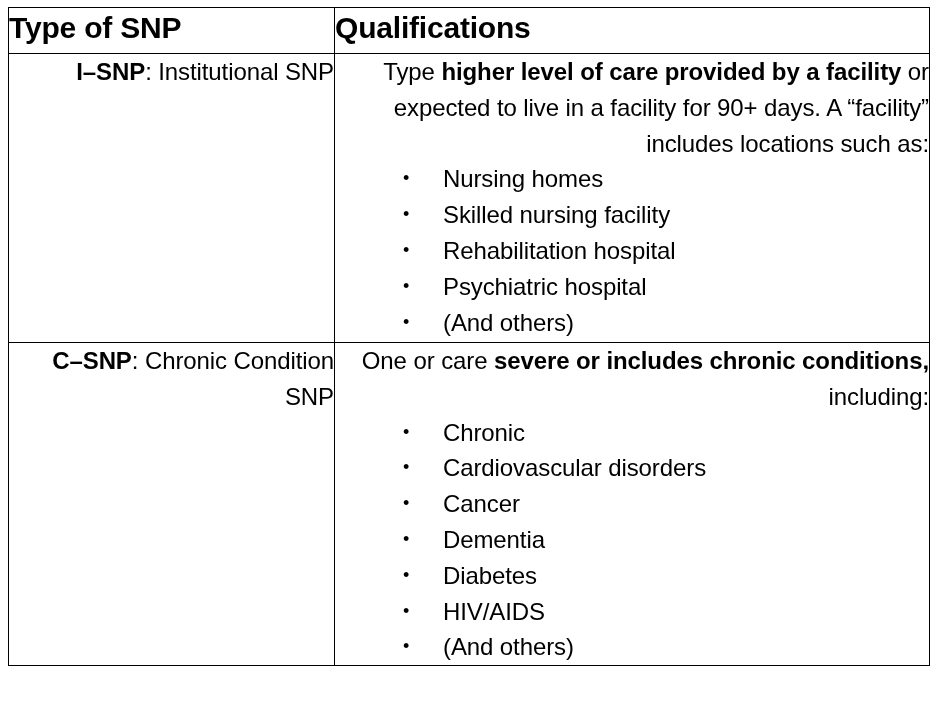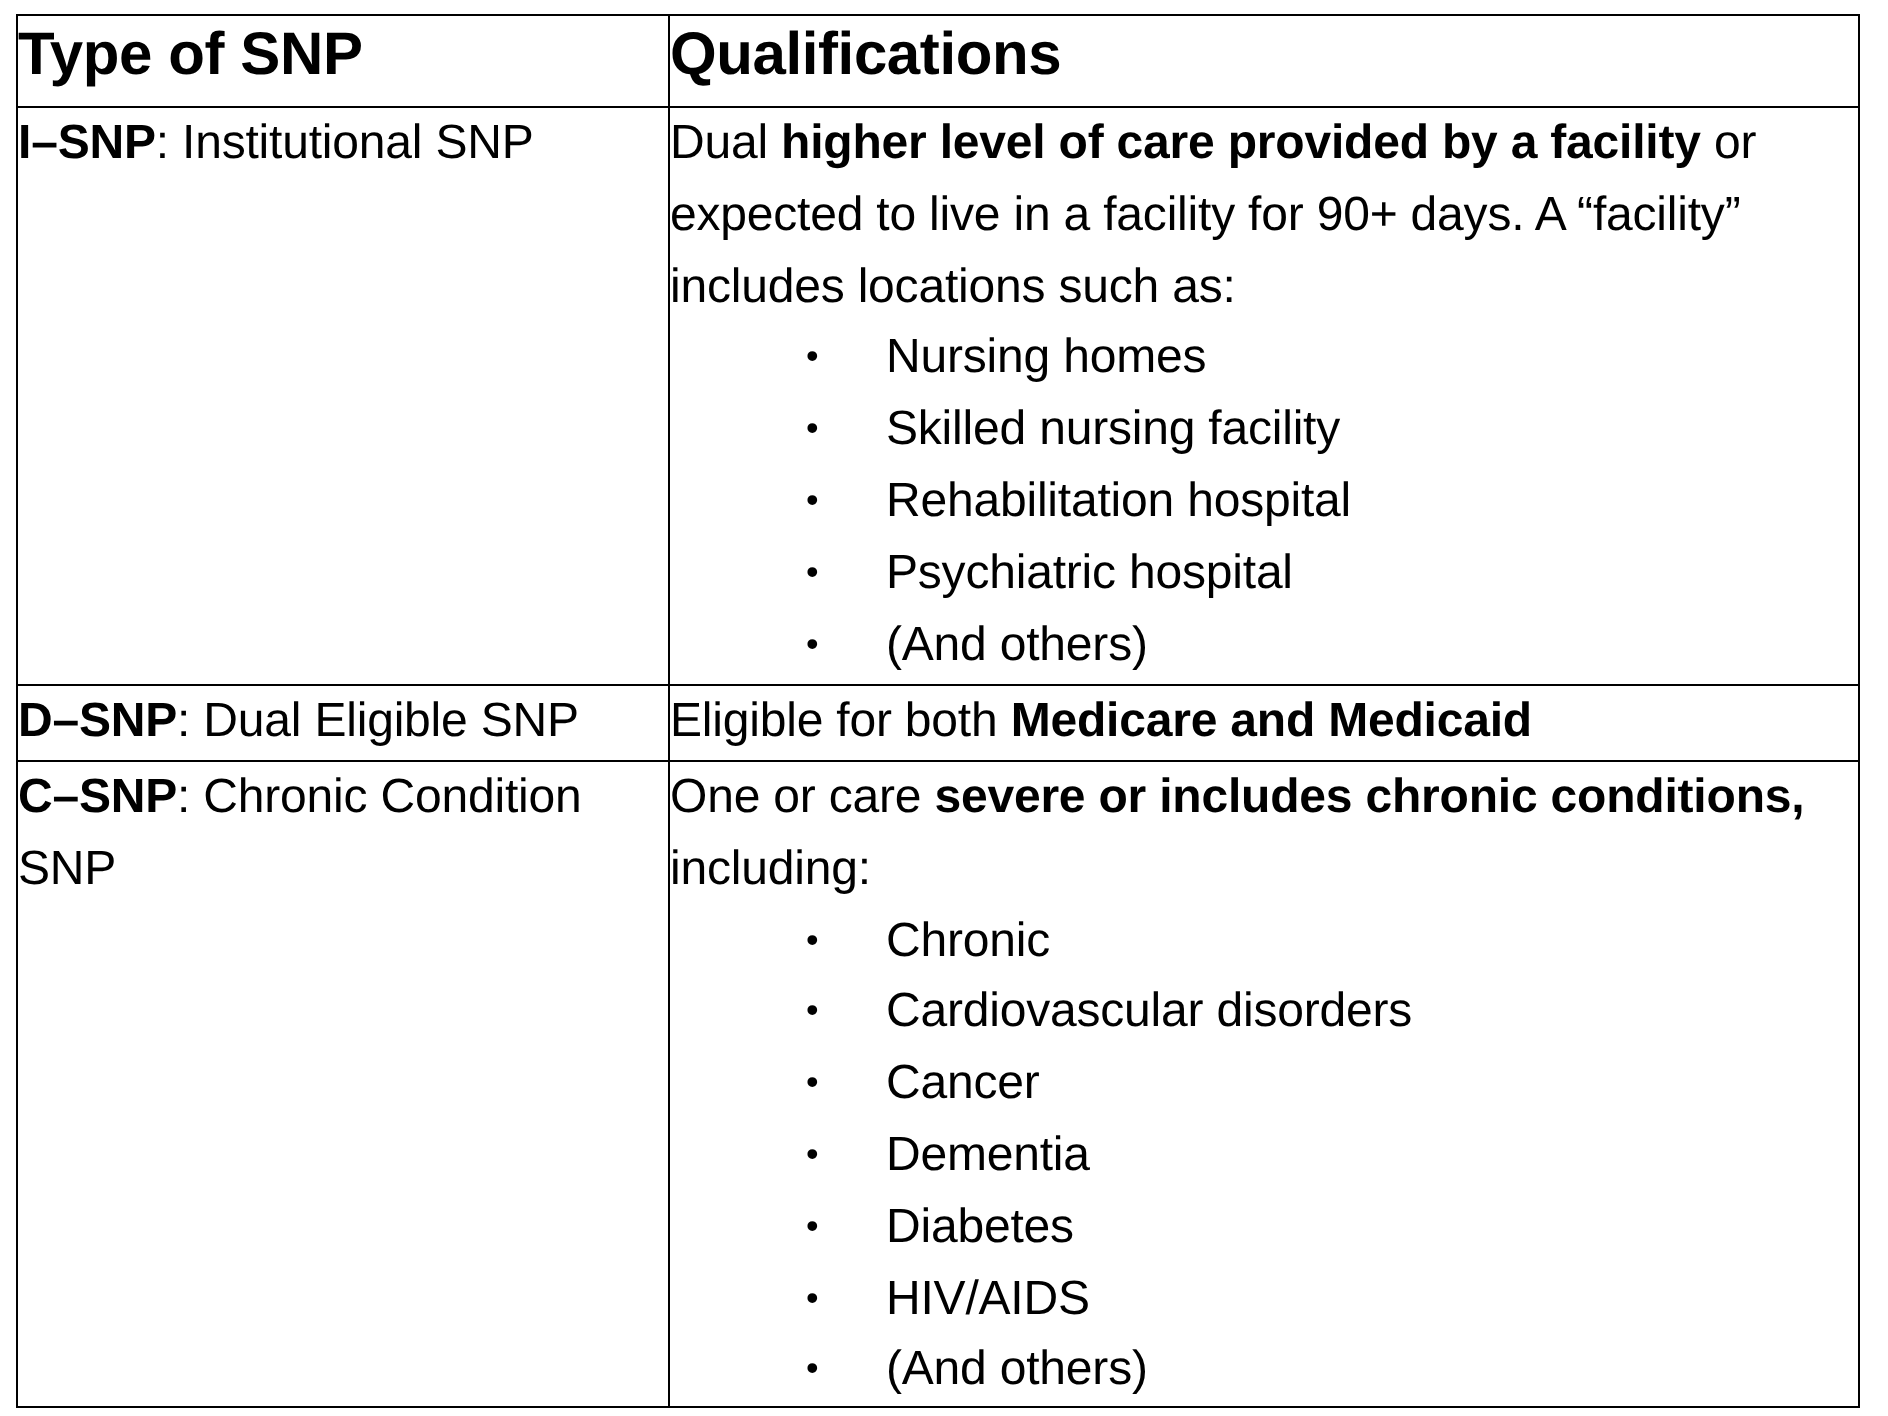--- a/index.html
+++ b/index.html
@@ -56,20 +56,21 @@
   }
 
   
   .body-cell {
     padding: 5px 6px 6px 10px;
   }
   .line {
     font-size: 24px;
     line-height: 35.8px;
     letter-spacing: -0.1px;
+    text-align: right;
   }
   .b   { font-weight: 700; }
   .bi  { font-weight: 700; }
 
   
   ul.bullets {
     list-style: none;
     margin: 0;
     padding: 0;
   }
@@ -114,39 +115,31 @@
       </tr>
     </thead>
 
     <tbody>
 
       <tr>
         <td class="body-cell row-isnp-type">
           <div class="line"><span class="b">I–SNP</span><span>: </span><span>Institutional SNP</span></div>
         </td>
         <td class="body-cell">
-          <div class="line"><span>Dual </span><span class="bi">higher level of care provided by a facility</span><span> or expected to live in a facility for 90+ days. A “facility” includes locations such as:</span></div>
+          <div class="line"><span>Type </span><span class="bi">higher level of care provided by a facility</span><span> or expected to live in a facility for 90+ days. A “facility” includes locations such as:</span></div>
           <ul class="bullets">
             <li><span class="bullet-dot">•</span><span>Nursing homes</span></li>
             <li><span class="bullet-dot">•</span><span>Skilled nursing facility</span></li>
             <li><span class="bullet-dot">•</span><span>Rehabilitation hospital</span></li>
             <li><span class="bullet-dot">•</span><span>Psychiatric hospital</span></li>
             <li><span class="bullet-dot">•</span><span>(And others)</span></li>
           </ul>
         </td>
       </tr>
 
-      <tr>
-        <td class="body-cell row-dsnp-type">
-          <div class="line"><span class="b">D–SNP</span><span>: </span><span>Dual Eligible SNP</span></div>
-        </td>
-        <td class="body-cell">
-          <div class="line"><span>Eligible for both </span><span class="bi">Medicare and Medicaid</span></div>
-        </td>
-      </tr>
 
       <tr>
         <td class="body-cell row-csnp-type">
           <div class="line"><span class="b">C–SNP</span><span>: </span><span>Chronic Condition SNP</span></div>
         </td>
         <td class="body-cell">
           <div class="line"><span>One or care </span><span class="bi">severe or includes chronic conditions,</span><span> including:</span></div>
           <ul class="bullets">
             <li><span class="bullet-dot">•</span><span>Chronic</span></li>
             <li><span class="bullet-dot">•</span><span>Cardiovascular disorders</span></li>

